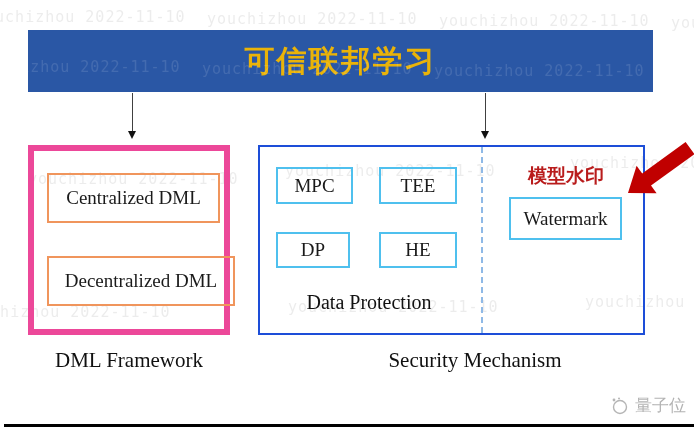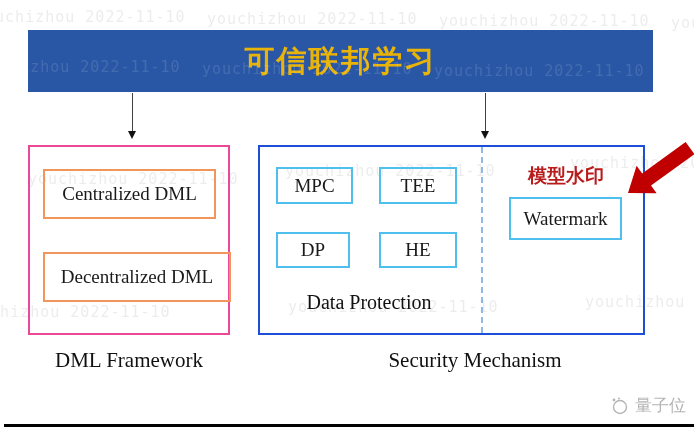--- a/index.html
+++ b/index.html
@@ -23,21 +23,21 @@
     font-size:30px;color:#eab308;letter-spacing:2px;
   }
   
   .connector{position:absolute;width:1px;background:#404040;z-index:2;}
   .connector::after{
     content:"";position:absolute;left:-4px;bottom:-8px;width:0;height:0;
     border:4px solid transparent;border-top:8px solid #111;
   }
   
   .panel{position:absolute;box-sizing:border-box;z-index:2;background:transparent;}
-  .panel.orange{border:2px solid #ec4899;}
+  .panel.orange{border:6px solid #ec4899;}
   .panel.cyan{border:2px solid #1d4ed8;}
   .sub-box{
     position:absolute;box-sizing:border-box;display:flex;align-items:center;
     justify-content:center;font-size:19px;background:#fff0;
   }
   .sub-box.orange{border:2px solid #F0955C;}
   .sub-box.cyan{border:2px solid #4FC0EE;}
   .divider{
     position:absolute;top:0;bottom:0;width:0;border-left:2px dashed #8FB9E6;
   }

